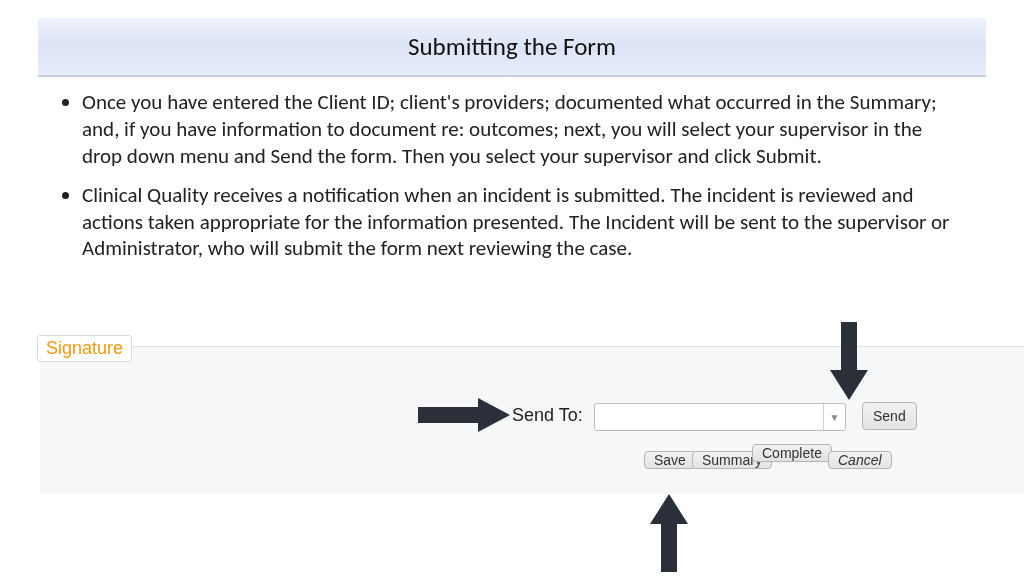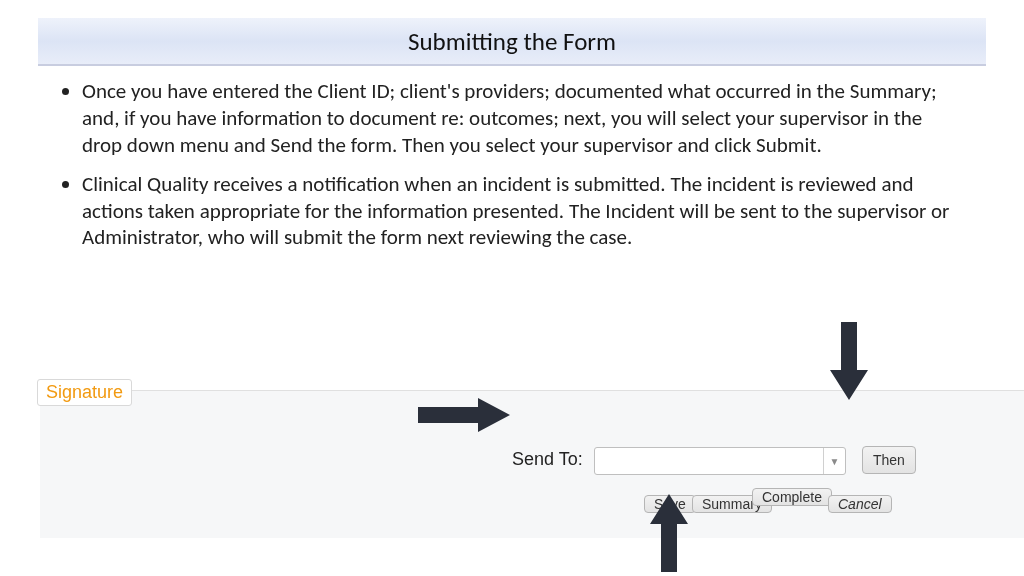--- a/index.html
+++ b/index.html
@@ -8,21 +8,21 @@
     padding: 0;
     width: 1024px;
     height: 576px;
     font-family: Calibri, Arial, sans-serif;
     background: #fff;
     position: relative;
     overflow: hidden;
   }
   .title-bar {
     margin: 18px 38px 0 38px;
-    height: 48px;
+    height: 59px;
     background: linear-gradient(to bottom, #eef2fb 0%, #dce4f5 50%, #e8edf9 100%);
     border-bottom: 2px solid #c8cde0;
     display: flex;
     align-items: center;
     justify-content: center;
     font-size: 25px;
     color: #111;
   }
   ul.bullets {
     margin: 12px 60px 0 60px;
@@ -36,21 +36,20 @@
     margin-bottom: 12px;
   }
   .panel {
     position: absolute;
     left: 40px;
     right: 0;
     top: 346px;
     height: 148px;
     background: #f6f7f8;
     border-top: 1px solid #e0e0e0;
-    margin-top: 44px;
   }
   .sig-label {
     position: absolute;
     left: -3px;
     top: -12px;
     background: #fff;
     border: 1px solid #d9d9d9;
     border-radius: 3px;
     padding: 2px 8px;
     color: #f29a11;
@@ -126,21 +125,21 @@
 <div class="panel">
   <div class="sig-label">Signature</div>
 
   <div class="sendto-label">Send To:</div>
 
   <div class="dropdown">
     <span></span>
     <span class="arrowbox">▼</span>
   </div>
 
-  <button class="btn send">Then</button>
+  <button class="btn send">Send</button>
   <button class="btn save">Save</button>
   <button class="btn submit">Summary</button>
   <button class="btn complete">Complete</button>
   <button class="btn cancel">Cancel</button>
 </div>
 
 <div class="arrow arrow-right">
   <svg width="92" height="34" viewBox="0 0 92 34">
     <polygon points="0,9 60,9 60,0 92,17 60,34 60,25 0,25" fill="#2a2f3a"></polygon>
   </svg>

